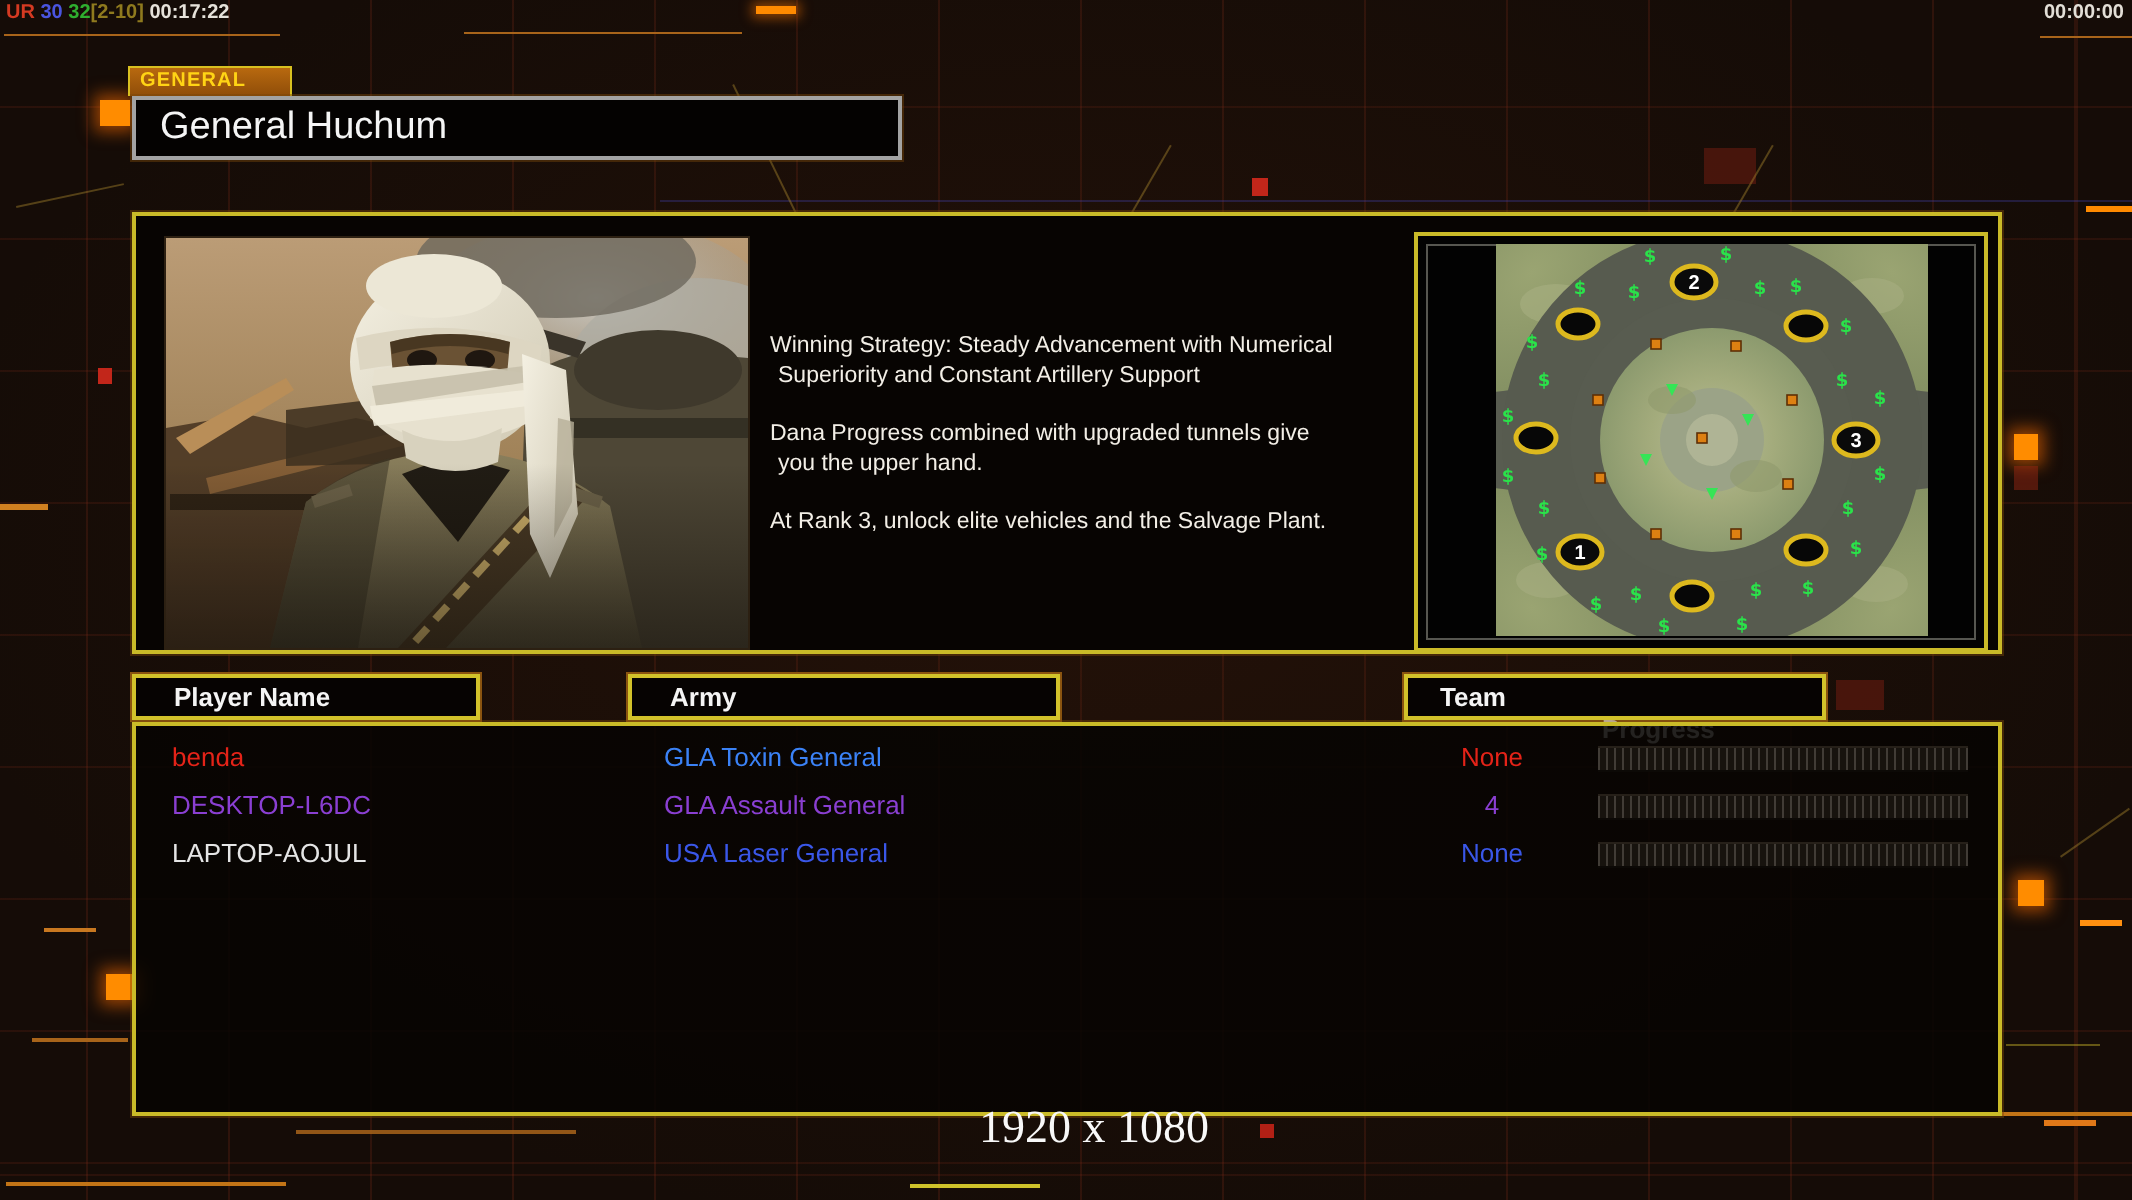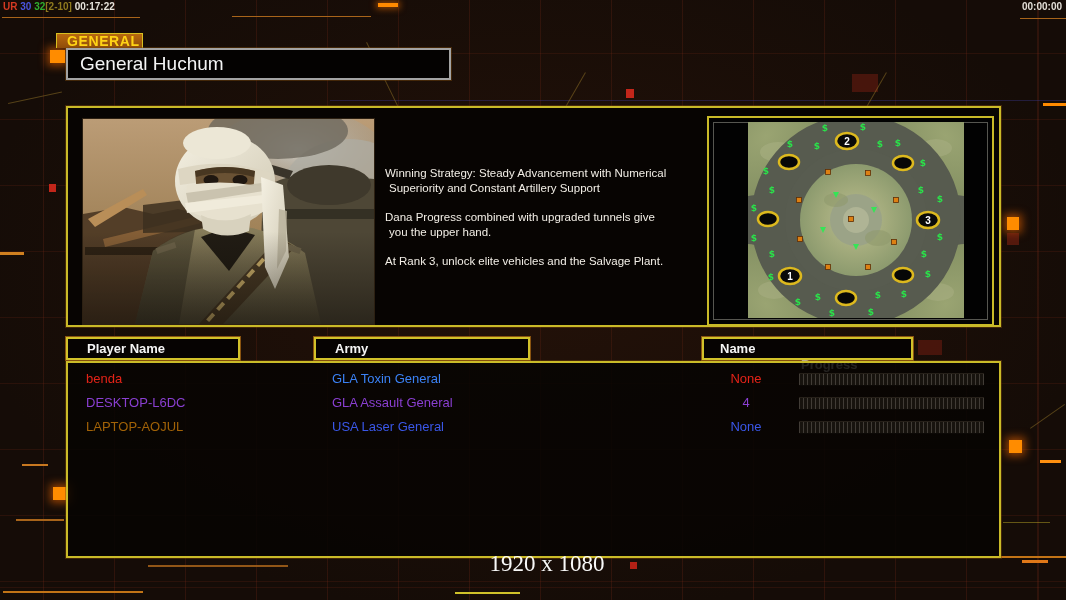--- a/index.html
+++ b/index.html
@@ -18,23 +18,23 @@
   
   #hud-left{left:3px;top:1px;font-size:10px;font-weight:bold;letter-spacing:0;white-space:pre;}
   #hud-right{right:4px;top:1px;font-size:10px;font-weight:bold;color:#e2ded6;}
   
   .hline{position:absolute;background:#a8641a;}
   .osq{position:absolute;background:#ff8c00;box-shadow:0 0 8px 3px rgba(255,110,0,.55);}
   .rsq{position:absolute;background:#c2261a;}
   .dimr{position:absolute;background:rgba(150,35,20,.38);}
   .diag{position:absolute;height:1px;background:rgba(165,130,45,.45);transform-origin:0 0;}
   
-  #gen-tab{left:56px;top:33px;width:75px;height:14px;background:linear-gradient(#b8690f,#8f4d09);
-    border:1px solid #d8c020;border-bottom:none;color:#ffd415;font-size:14px;font-weight:bold;
-    letter-spacing:.6px;line-height:14px;padding-left:10px;}
+  #gen-tab{left:64px;top:33px;width:75px;height:14px;background:linear-gradient(#b8690f,#8f4d09);
+    border:1px solid #d8c020;border-bottom:none;color:#ffd415;font-size:10px;font-weight:bold;
+    letter-spacing:.6px;line-height:14px;padding-left:5px;}
   #title-box{left:66px;top:48px;width:369px;height:28px;background:#040201;border:2px solid #a3a3a3;
     box-shadow:0 0 0 1px rgba(120,70,10,.45);line-height:28px;padding-left:12px;font-size:19px;color:#f4f4f4;}
   
   #main-panel{left:66px;top:106px;width:931px;height:217px;background:#070402;border:2px solid #c9ba28;
     box-shadow:0 0 0 1px rgba(120,70,10,.45);}
   #portrait{left:14px;top:10px;width:291px;height:205px;border:1px solid #2c2012;background:#000;}
   #bio{left:317px;top:58px;width:330px;font-size:11.5px;line-height:15px;color:#f2eee6;white-space:nowrap;}
   .bio-cont{padding-left:4px;}
   .bio-gap{margin-top:14px;}
   #map-box{left:639px;top:8px;width:283px;height:206px;background:#020202;border:2px solid #c9ba28;}
@@ -269,38 +269,38 @@
           <ellipse cx="180" cy="98" rx="11" ry="8" fill="#0a0a0a" stroke="#ddb91e" stroke-width="2.5"></ellipse>
           <text x="180" y="101.5" fill="#ffffff" font-size="10" font-weight="bold" text-anchor="middle" font-family="Liberation Sans, sans-serif">3</text>
         </g>
     </svg>
   </div>
 </div>
 
 <div class="hdr" id="hdr-player">Player Name</div>
 <div class="hdr" id="hdr-army">Army</div>
 <div class="hdr" id="hdr-teamprog">
-  <span class="t">Name</span>
+  <span class="t">Team</span>
   <span class="p">Progress</span>
 </div>
 
 <div class="abs" id="player-panel">
   <div class="prow" style="top:5px;">
     <span class="c-name" style="color: rgb(228, 35, 24);">benda</span>
     <span class="c-army" style="color: #3b82f6;">GLA Toxin General</span>
     <span class="c-team" style="color: rgb(228, 35, 24);">None</span>
     <span class="c-bar"></span>
   </div>
   <div class="prow" style="top:29px;">
     <span class="c-name" style="color: rgb(138, 63, 210);">DESKTOP-L6DC</span>
     <span class="c-army" style="color: rgb(138, 63, 210);">GLA Assault General</span>
     <span class="c-team" style="color: rgb(138, 63, 210);">4</span>
     <span class="c-bar"></span>
   </div>
   <div class="prow" style="top:53px;">
-    <span class="c-name" style="color: #a16207;">LAPTOP-AOJUL</span>
+    <span class="c-name" style="color: #e5e5e5;">LAPTOP-AOJUL</span>
     <span class="c-army" style="color: rgb(58, 87, 232);">USA Laser General</span>
     <span class="c-team" style="color: rgb(58, 87, 232);">None</span>
     <span class="c-bar"></span>
   </div>
 </div>
 
 <div class="abs" id="resolution">1920 x 1080</div>
 
 </body></html>

